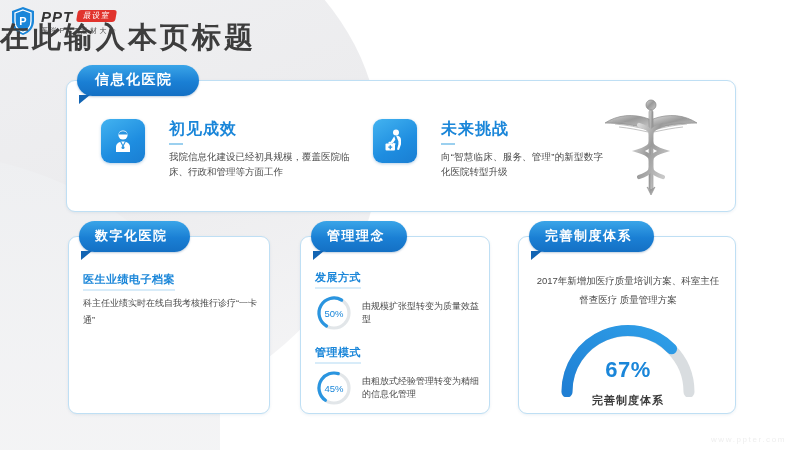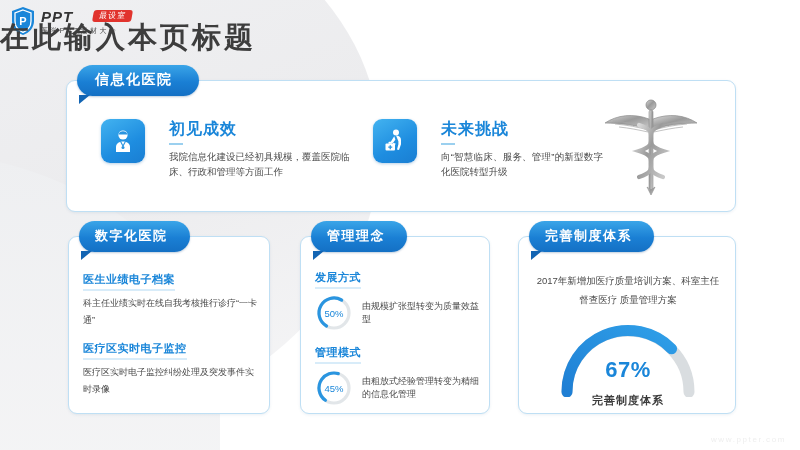--- a/index.html
+++ b/index.html
@@ -24,21 +24,21 @@
     background:linear-gradient(180deg,#eeeff1 0%,#f6f6f7 100%);
     border-radius:0 62% 0 0 / 0 55% 0 0;
     z-index:0;
   }
   .stage { position:relative; z-index:2; width:800px; height:450px; }
 
   
   .logo { position:absolute; left:10px; top:6px; display:flex; align-items:center; gap:5px; }
   .logo-shield { width:26px; height:30px; position:relative; }
   .logo-text-wrap { display:flex; flex-direction:column; line-height:1; }
-  .logo-row1 { display:flex; align-items:center; gap:20px; }
+  .logo-row1 { display:flex; align-items:center; gap:4px; }
   .logo-ppt { font-size:15px; font-weight:bold; font-style:italic; color:#333; letter-spacing:1px; }
   .logo-badge { background:#e1332d; color:#fff; font-size:8px; padding:2px 6px; border-radius:3px; letter-spacing:1px; transform:skewX(-10deg); }
   .logo-sub { font-size:7px; color:#444; letter-spacing:2.4px; margin-top:3px; }
 
   
   .page-title{
     position:absolute; left:0; top:18px; width:800px; 
     font-size:29px; font-weight:bold; color:#3d3d3d; letter-spacing:3px;
   }
 
@@ -214,24 +214,20 @@
 
   <div class="card card-b1">
     <div class="badge-wrap">
       <div class="badge">数字化医院</div>
     </div>
     <div class="c1-inner">
       <div class="sec">
         <div class="sec-title">医生业绩电子档案</div>
         <div class="sec-body">科主任业绩实时在线自我考核推行诊疗“一卡通”</div>
       </div>
-      <div class="sec" style="margin-top:10px;">
-        <div class="sec-title">医疗区实时电子监控</div>
-        <div class="sec-body">医疗区实时电子监控纠纷处理及突发事件实时录像</div>
-      </div>
     </div>
   </div>
 
   <div class="card card-b2">
     <div class="badge-wrap">
       <div class="badge">管理理念</div>
     </div>
     <div class="c2-inner">
       <div>
         <div class="sec-title">发展方式</div>

